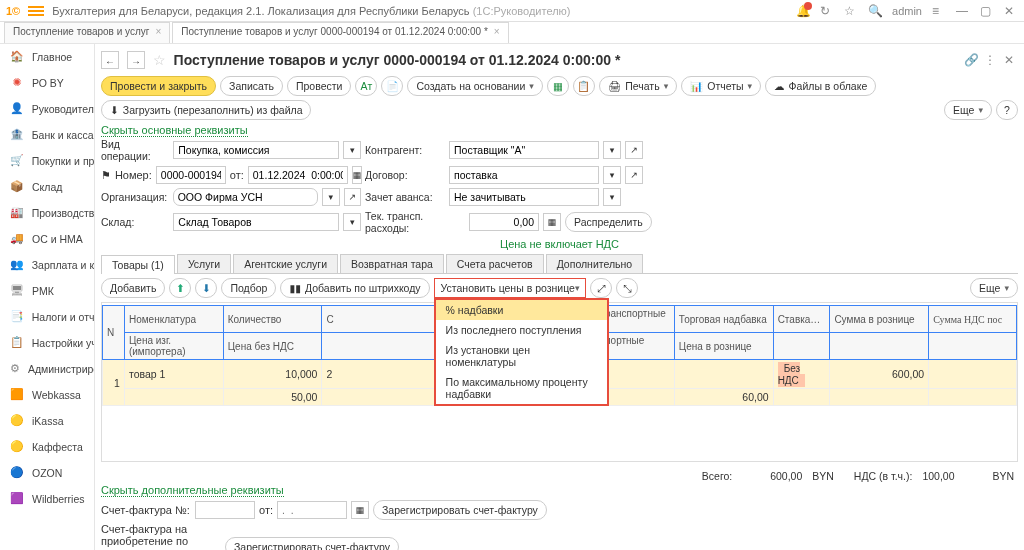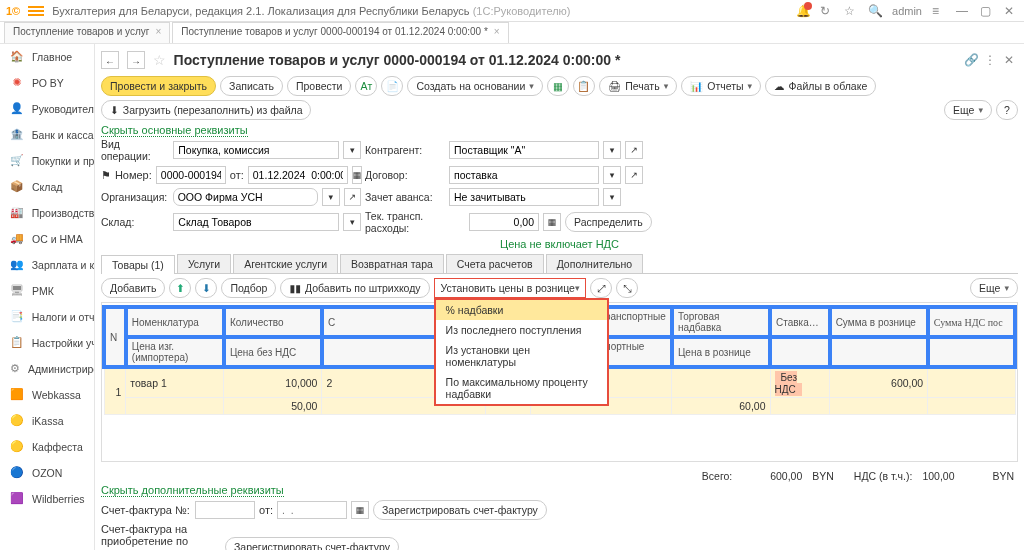--- a/index.html
+++ b/index.html
@@ -55,21 +55,21 @@
   .tbl-tb{display:flex;gap:4px;margin:4px 0;align-items:center;}
   .tbl-tb .btn{font-size:10.5px;}
   
   .dd-open{position:relative;}
   .dd-trigger{border:1px solid #e74c3c;background:#fff;padding:2px 6px;font-size:10.5px;display:flex;align-items:center;height:20px;cursor:pointer;}
   .dd-menu{position:absolute;top:20px;left:0;border:2px solid #e74c3c;background:#fff;min-width:175px;z-index:10;}
   .dd-item{padding:4px 10px;font-size:10.5px;cursor:pointer;}
   .dd-item.hl{background:#ffe89c;}
   
   .dtable{width:100%;border-collapse:collapse;font-size:10.5px;margin-top:2px;}
-  .dtable th{background:#f7f7f7;border:4px solid #3b82f6;padding:2px 4px;font-weight:normal;text-align:left;color:#555;font-size:10px;}
+  .dtable th{background:#f7f7f7;border:1px solid #3b82f6;padding:2px 4px;font-weight:normal;text-align:left;color:#555;font-size:10px;}
   .dtable td{border:1px solid #eee;padding:2px 4px;height:16px;}
   .dtable tr.yellrow td{background:#fff5d1;}
   .dtable td.num{text-align:right;}
   .chip{background:#ffc6aa;padding:1px 6px;font-size:10px;}
   .tbl-area{height:160px;overflow:auto;border:1px solid #ddd;}
   
   .totals{display:flex;justify-content:flex-end;gap:10px;font-size:10.5px;margin-top:6px;padding:2px 4px;}
   .underline{border-bottom:1px dotted #1a8c3c;}
   
   .bottom-form .frow{margin-bottom:3px;}

